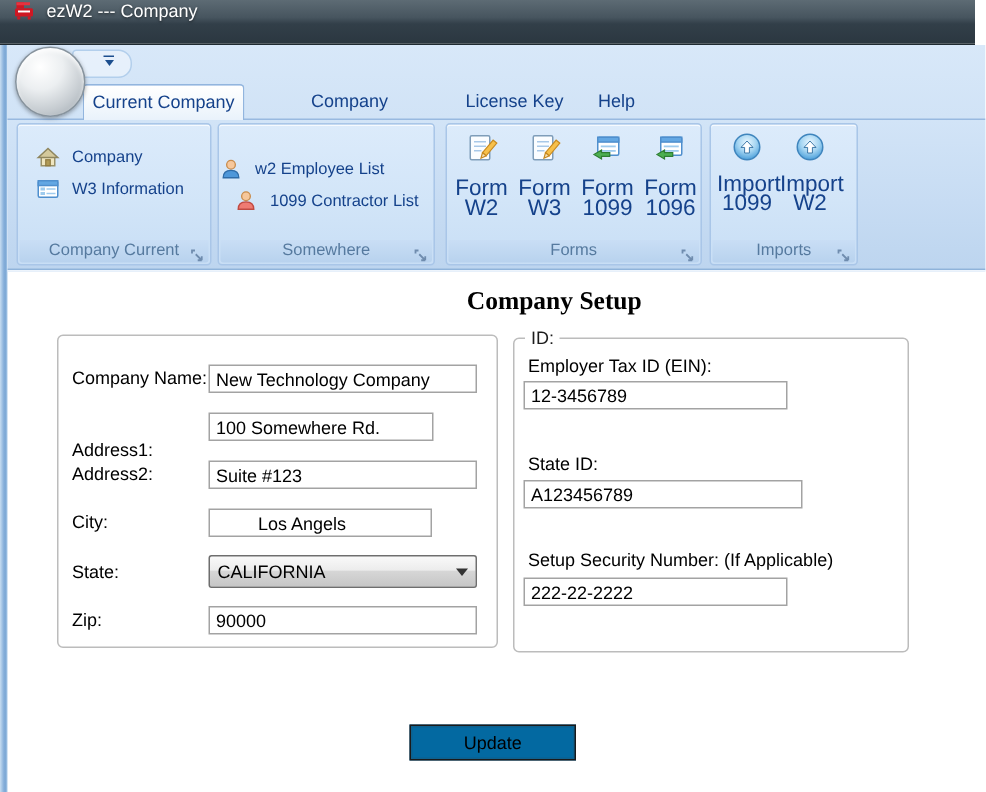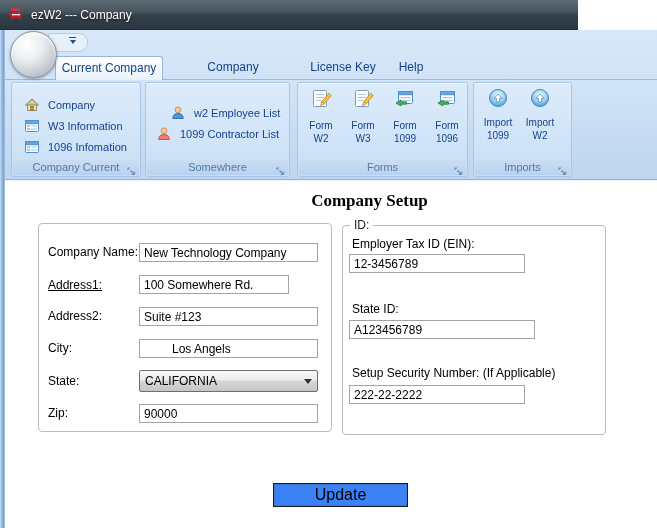--- a/index.html
+++ b/index.html
@@ -4,23 +4,23 @@
 <style>
   html,body{margin:0;padding:0;}
   body{
     width:657px;height:528px;position:relative;overflow:hidden;
     background:#ffffff;
     font-family:"Liberation Sans", sans-serif;
     -webkit-font-smoothing:antialiased;
   }
   
   .titlebar{
-    position:absolute;left:0;top:0;width:578px;height:30px;
+    position:absolute;left:0;top:0;width:650px;height:30px;
     background:linear-gradient(#5d6b74 0%,#47555f 40%,#323f49 55%,#2b3740 100%);
-    display:flex;align-items:center;
+    display:flex;align-items:flex-start;
     border-bottom:1px solid #1f2a31;box-sizing:border-box;
   }
   .titlebar .app-icon{margin-left:9px;width:15px;height:15px;flex:0 0 auto;}
   .titlebar .title-text{margin-left:7px;color:#ffffff;font-size:12px;text-shadow:0 1px 2px rgba(0,0,0,.6);}
   
   .left-border{
     position:absolute;left:0;top:30px;width:5px;height:498px;
     background:linear-gradient(90deg,#c7ddf1 0%,#8db4dd 45%,#7aa6d4 70%,#a9c9e8 100%);
   }
   
@@ -80,21 +80,21 @@
   .small-item{
     position:absolute;display:flex;align-items:center;height:17px;cursor:pointer;
   }
   .small-item .icn{width:16px;height:16px;flex:0 0 auto;}
   .small-item .lbl{margin-left:8px;font-size:11px;color:#15428b;white-space:nowrap;}
   .big-item{
     position:absolute;top:2px;width:40px;height:76px;text-align:center;cursor:pointer;
   }
   .big-item .icn24{display:block;width:22px;height:22px;margin:3px auto 0 auto;}
   .big-item .icn18{display:block;width:18px;height:18px;margin:4px auto 0 auto;position:relative;}
-  .big-item .biglbl{display:block;margin-top:9px;font-size:10px;line-height:13px;color:#15428b;}
+  .big-item .biglbl{display:block;margin-top:9px;font-size:15px;line-height:13px;color:#15428b;}
   .big-item .biglbl span{display:block;}
   .import-circle{
     width:18px;height:18px;border-radius:50%;box-sizing:border-box;
     background:radial-gradient(circle at 50% 32%,#eaf7ff 0%,#a5d5f2 45%,#5aa8de 78%,#3d8cc9 100%);
     border:1px solid #3f85bd;display:flex;align-items:center;justify-content:center;
   }
   
   .content-heading{
     position:absolute;left:0;top:191px;width:657px;text-align:center;
     font-family:"Liberation Serif", serif;font-weight:bold;font-size:17px;color:#000;margin-left:41px;
@@ -116,23 +116,23 @@
     position:absolute;box-sizing:border-box;height:22px;cursor:pointer;
     border:1px solid #6e6e6e;border-radius:2px;
     background:linear-gradient(#f9f9f9 0%,#ececec 45%,#d6d6d6 50%,#c6c6c6 100%);
     display:flex;align-items:center;font-size:12px;color:#000;padding-left:5px;
   }
   .combo .arrow{
     position:absolute;right:5px;top:8px;width:0;height:0;
     border-left:4px solid transparent;border-right:4px solid transparent;border-top:5px solid #333;
   }
   .update-btn{
-    position:absolute;left:273px;top:483px;width:135px;height:24px;box-sizing:border-box;
-    background:#3b82f6;border:1px solid #1a1a1a;box-shadow:inset 0 0 0 1px rgba(60,60,60,.18);
-    font-family:"Liberation Sans", sans-serif;font-size:16px;color:#000;cursor:pointer;
+    position:absolute;left:273px;top:483px;width:111px;height:24px;box-sizing:border-box;
+    background:#0369a1;border:1px solid #1a1a1a;box-shadow:inset 0 0 0 1px rgba(60,60,60,.18);
+    font-family:"Liberation Sans", sans-serif;font-size:12px;color:#000;cursor:pointer;
   }
 </style>
 </head>
 <body>
 
 <div class="titlebar">
   <span class="app-icon">
     <svg width="15" height="15" viewBox="0 0 15 15">
       <rect x="2" y="1.5" width="5" height="4" fill="#cf1723"></rect>
       <rect x="2" y="1.5" width="9" height="2" fill="#e8323e"></rect>
@@ -179,46 +179,33 @@
         <rect x="1.5" y="2.5" width="13" height="11" rx="1" fill="#ffffff" stroke="#4f8fce"></rect>
         <rect x="1.5" y="2.5" width="13" height="3.2" fill="#63a7e3" stroke="#4f8fce"></rect>
         <rect x="3" y="7" width="3" height="2" fill="#9ecbee"></rect>
         <rect x="7" y="7.5" width="6" height="1" fill="#9ecbee"></rect>
         <rect x="3" y="10" width="3" height="2" fill="#9ecbee"></rect>
         <rect x="7" y="10.5" width="6" height="1" fill="#9ecbee"></rect>
       </svg>
     </span>
     <span class="lbl">W3 Information</span>
   </div>
-  <div class="small-item" style="left:12px;top:55px;">
-    <span class="icn">
-      <svg width="16" height="16" viewBox="0 0 16 16">
-        <rect x="1.5" y="2.5" width="13" height="11" rx="1" fill="#ffffff" stroke="#4f8fce"></rect>
-        <rect x="1.5" y="2.5" width="13" height="3.2" fill="#63a7e3" stroke="#4f8fce"></rect>
-        <rect x="3" y="7" width="3" height="2" fill="#9ecbee"></rect>
-        <rect x="7" y="7.5" width="6" height="1" fill="#9ecbee"></rect>
-        <rect x="3" y="10" width="3" height="2" fill="#9ecbee"></rect>
-        <rect x="7" y="10.5" width="6" height="1" fill="#9ecbee"></rect>
-      </svg>
-    </span>
-    <span class="lbl">1096 Infomation</span>
-  </div>
   <div class="g-label">
     <span>Company Current</span>
   </div>
   <span class="launcher">
     <svg width="10" height="10" viewBox="0 0 10 10" fill="none" stroke="#6f8cae" stroke-width="1.2">
       <path d="M1,3 V1 H3"></path>
         <path d="M3.5,3.5 L7.5,7.5 M7.5,7.5 V4.8 M7.5,7.5 H4.8"></path>
     </svg>
   </span>
 </div>
 
 <div class="group" style="left:145px;width:145px;">
-  <div class="small-item" style="left:24px;top:21px;">
+  <div class="small-item" style="left:0;top:21px;">
     <span class="icn">
       <svg width="16" height="16" viewBox="0 0 16 16">
         <circle cx="8" cy="4.8" r="2.9" fill="#f6c79b" stroke="#c98d4e" stroke-width="0.9"></circle>
         <path d="M2.8,13.5 C2.8,9.7 5,8.6 8,8.6 C11,8.6 13.2,9.7 13.2,13.5 Z" fill="#4e97d9" stroke="#2f6ca8" stroke-width="0.9"></path>
       </svg>
     </span>
     <span class="lbl">w2 Employee List</span>
   </div>
   <div class="small-item" style="left:10px;top:42px;">
     <span class="icn">
@@ -364,28 +351,28 @@
   </span>
 </div>
 
 <div class="content-heading">Company Setup</div>
 
 <div class="gbox" style="left:38px;top:223px;width:292px;height:207px;">
 
   <span class="fld-label" style="left:9px;top:21px;">Company Name:</span>
   <input class="txt" style="left: 100px; top: 19px; width: 179px;" type="text" value="New Technology Company">
 
-  <span class="fld-label" style="left:9px;top:54px;text-decoration:underline;">Address1:</span>
+  <span class="fld-label" style="left:9px;top:69px;">Address1:</span>
   <input class="txt" style="left: 100px; top: 51px; width: 150px;" type="text" value="100 Somewhere Rd.">
 
   <span class="fld-label" style="left:9px;top:85px;">Address2:</span>
   <input class="txt" style="left: 100px; top: 83px; width: 179px;" type="text" value="Suite #123">
 
   <span class="fld-label" style="left:9px;top:117px;">City:</span>
-  <input class="txt" style="left: 100px; top: 115px; width: 179px; padding-left: 32px;" type="text" value="Los Angels">
+  <input class="txt" style="left: 100px; top: 115px; width: 149px; padding-left: 32px;" type="text" value="Los Angels">
 
   <span class="fld-label" style="left:9px;top:150px;">State:</span>
   <div class="combo" style="left:100px;top:146px;width:179px;">
     <span>CALIFORNIA</span>
     <span class="arrow"></span>
   </div>
 
   <span class="fld-label" style="left:9px;top:182px;">Zip:</span>
   <input class="txt" style="left: 100px; top: 180px; width: 179px;" type="text" value="90000">
 </div>

